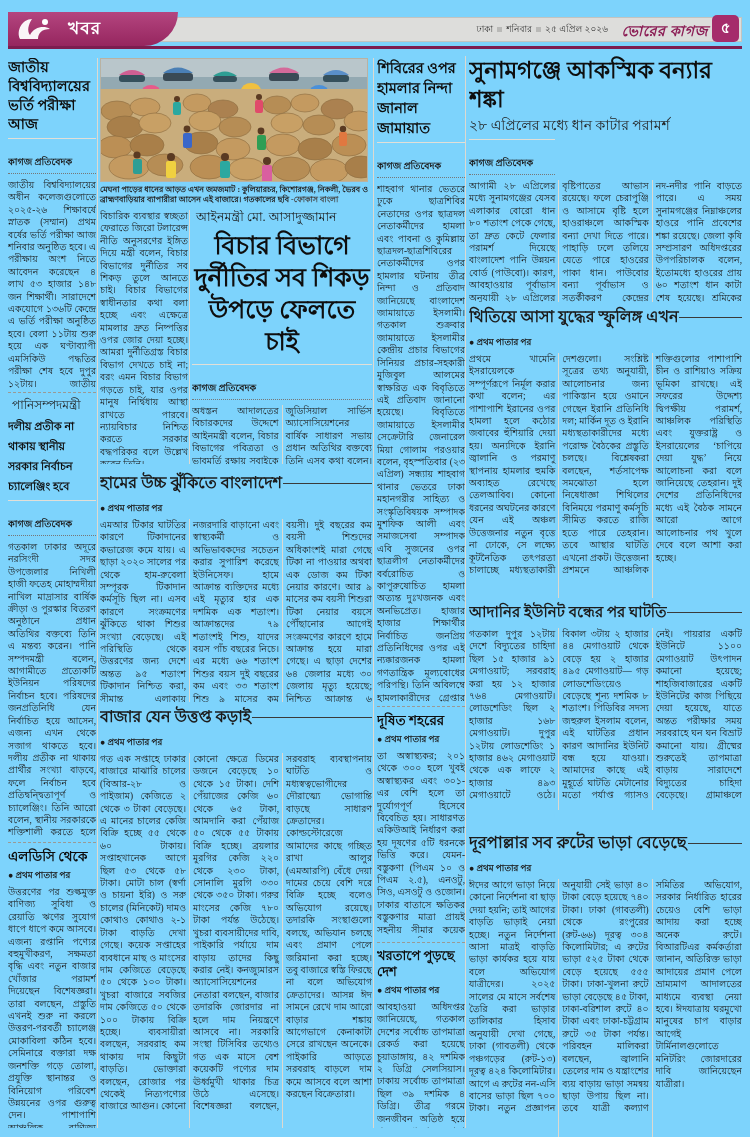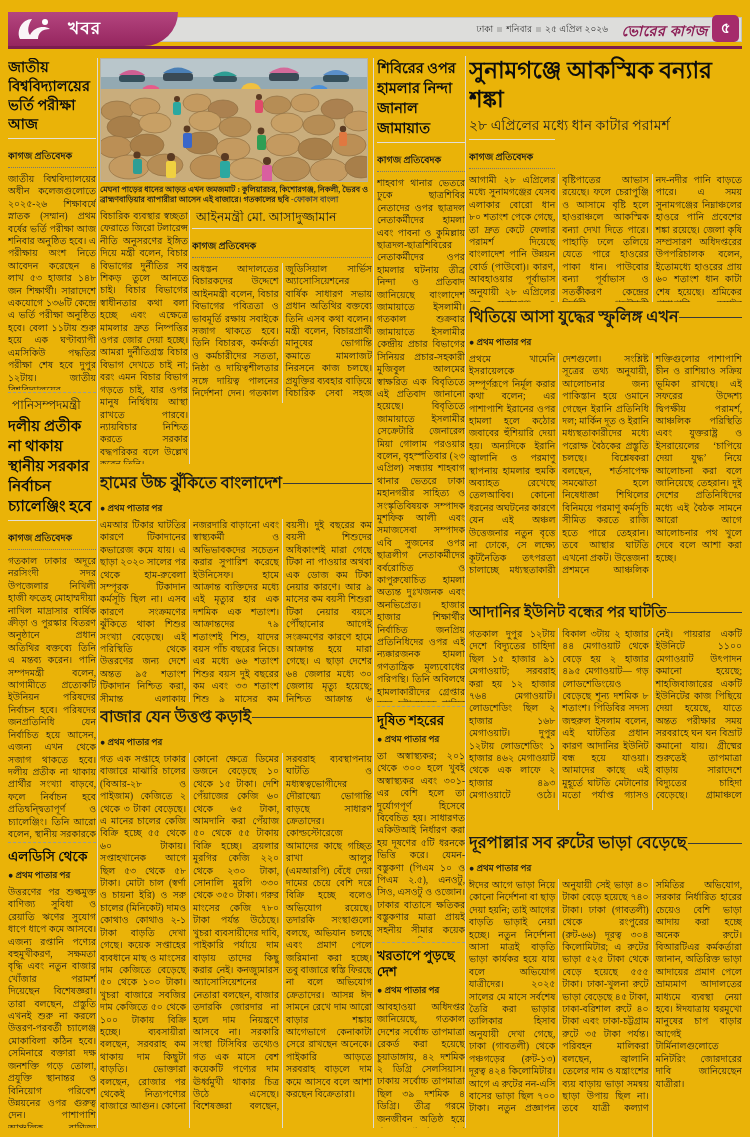--- a/index.html
+++ b/index.html
@@ -1,16 +1,16 @@
 <!DOCTYPE html>
 <html><head>
 <meta charset="utf-8">
 <style>
   html,body{margin:0;padding:0;background:#e8e6e0;}
-  .paper{position:relative;width:750px;height:1137px;background:#eab308;margin:0 auto;
+  .paper{position:relative;width:750px;height:1137px;background:#7dd3fc;margin:0 auto;
          font-family:"Liberation Serif","DejaVu Serif",serif;color:#1b1b1b;overflow:hidden;}
   
   .hstrip{position:absolute;left:56px;top:17px;width:686px;height:25px;background:#dddddb;
           border:1px solid #c3c3c0;box-sizing:border-box;}
   .mast{position:absolute;left:8px;top:12px;width:170px;height:34px;
         background:linear-gradient(180deg,#b4457f,#96265f);border-radius:0 0 36px 0;
         display:flex;align-items:center;font-family:"Liberation Sans","DejaVu Sans",sans-serif;}
   .mast svg{margin-left:6px;}
   .sectitle{color:#fff;font-weight:bold;font-size:17px;margin-left:14px;letter-spacing:1px;}
   .hrule{position:absolute;left:8px;top:46px;width:734px;height:3px;background:#7c1d50;}
@@ -20,27 +20,27 @@
   .brand{position:absolute;left:612px;top:20px;width:96px;text-align:right;font-weight:bold;
          font-size:14.5px;color:#8c1f56;font-style:italic;letter-spacing:.5px;}
   .pagebadge{position:absolute;left:712px;top:15px;width:27px;height:27px;background:#a52c6b;
              border-radius:5px;color:#fff;font-weight:bold;font-size:15px;display:flex;
              align-items:center;justify-content:center;}
   
   .story{position:absolute;display:flex;flex-direction:column;overflow:hidden;box-sizing:border-box;}
   .sep-top{border-top:1px dashed #9a9a94;padding-top:5px;}
   .hl{font-weight:bold;color:#0e0e0e;}
   .hl-s{font-size:14.5px;line-height:19px;margin:0 0 4px;}
-  .hl-m{font-size:15px;line-height:20px;margin:0 0 4px;}
+  .hl-m{font-size:11px;line-height:20px;margin:0 0 4px;}
   .hl-big{font-size:25px;line-height:32px;text-align:center;margin:2px 0 6px;}
   .hl-lead{font-size:23px;line-height:29px;margin:0 0 2px;}
   .subhead{font-size:14px;line-height:19px;color:#222;margin:0 0 4px;}
   .kicker{font-weight:normal;font-size:12px;line-height:15px;margin:0 4px 3px;}
   .byline{font-weight:bold;font-size:9.5px;border-bottom:1px dotted #777;border-top:1px solid #e2dfd7;
-          padding:10px 0 3px;margin:0 0 5px;}
+          padding:16px 0 3px;margin:0 0 5px;}
   .jump{font-weight:bold;font-size:8.8px;margin:1px 0 3px;}
   .btxt{font-size:9.3px;line-height:12.4px;text-align:justify;overflow:hidden;min-height:0;}
   .grow{flex:1 1 auto;}
   .hlrow{display:flex;align-items:center;gap:1px;margin-bottom:3px;}
   .hlrow .t{font-weight:bold;font-size:16px;white-space:nowrap;}
   .hlrow .ln{flex:1;border-top:1.5px solid #3a3a3a;height:0;}
   .cols2{columns:2;column-gap:7px;column-rule:1px solid #ddd9d0;}
   .cols3{columns:3;column-gap:7px;column-rule:1px solid #ddd9d0;}
   .vline{position:absolute;width:1px;background:#ddd9d0;}
   
@@ -193,20 +193,21 @@
     <div class="jump">● প্রথম পাতার পর</div>
     <div class="btxt grow">উত্তরণের পর শুল্কমুক্ত বাণিজ্য সুবিধা ও রেয়াতি ঋণের সুযোগ ধাপে ধাপে কমে আসবে। এজন্য রপ্তানি পণ্যের বহুমুখীকরণ, সক্ষমতা বৃদ্ধি এবং নতুন বাজার খোঁজার পরামর্শ দিয়েছেন বিশেষজ্ঞরা। তারা বলছেন, প্রস্তুতি এখনই শুরু না করলে উত্তরণ-পরবর্তী চ্যালেঞ্জ মোকাবিলা কঠিন হবে। সেমিনারে বক্তারা দক্ষ জনশক্তি গড়ে তোলা, প্রযুক্তি স্থানান্তর ও বিনিয়োগ পরিবেশ উন্নয়নের ওপর গুরুত্ব দেন। পাশাপাশি আঞ্চলিক বাণিজ্য চুক্তিতে যুক্ত হওয়ার তাগিদও দেয়া হয়। উৎপাদনশীলতা না বাড়লে প্রতিযোগিতায় টিকে থাকা কঠিন হবে বলে সতর্ক করেন তারা।</div>
   </div>
 
   <div class="story" style="left:100px;top:210px;width:88px;height:254px">
     <div class="btxt grow">বিচারিক ব্যবস্থার স্বচ্ছতা ফেরাতে জিরো টলারেন্স নীতি অনুসরণের ইঙ্গিত দিয়ে মন্ত্রী বলেন, বিচার বিভাগের দুর্নীতির সব শিকড় তুলে আনতে চাই। বিচার বিভাগের স্বাধীনতার কথা বলা হচ্ছে এবং এক্ষেত্রে মামলার দ্রুত নিষ্পত্তির ওপর জোর দেয়া হচ্ছে। আমরা দুর্নীতিগ্রস্ত বিচার বিভাগ দেখতে চাই না; বরং এমন বিচার বিভাগ গড়তে চাই, যার ওপর মানুষ নির্দ্বিধায় আস্থা রাখতে পারবে। ন্যায়বিচার নিশ্চিত করতে সরকার বদ্ধপরিকর বলে উল্লেখ করেন তিনি।</div>
   </div>
 
   <div class="story" style="left:192px;top:210px;width:180px;height:254px">
     <div class="kicker" style="font-size:12.5px">আইনমন্ত্রী মো. আসাদুজ্জামান</div>
+    <div class="hl hl-big">বিচার বিভাগে দুর্নীতির সব শিকড় উপড়ে ফেলতে চাই</div>
     <div class="byline">কাগজ প্রতিবেদক</div>
     <div class="btxt cols2" style="height:140px">অধস্তন আদালতের বিচারকদের উদ্দেশে আইনমন্ত্রী বলেন, বিচার বিভাগের পবিত্রতা ও ভাবমূর্তি রক্ষায় সবাইকে সজাগ থাকতে হবে। তিনি বিচারক, কর্মকর্তা ও কর্মচারীদের সততা, নিষ্ঠা ও দায়িত্বশীলতার সঙ্গে দায়িত্ব পালনের নির্দেশনা দেন। গতকাল জুডিসিয়াল সার্ভিস অ্যাসোসিয়েশনের বার্ষিক সাধারণ সভায় প্রধান অতিথির বক্তব্যে তিনি এসব কথা বলেন। মন্ত্রী বলেন, বিচারপ্রার্থী মানুষের ভোগান্তি কমাতে মামলাজট নিরসনে কাজ চলছে। প্রযুক্তির ব্যবহার বাড়িয়ে বিচারিক সেবা সহজ করা হবে। ই-জুডিসিয়ারি প্রকল্পের মাধ্যমে আদালতের কার্যক্রম ডিজিটাল করার উদ্যোগ নেয়া হয়েছে বলেও জানান তিনি।</div>
   </div>
 
   <div class="story" style="left:100px;top:470px;width:272px;height:232px">
     <div class="hlrow">
       <span class="t">হামের উচ্চ ঝুঁকিতে বাংলাদেশ</span>
       <span class="ln"></span>
     </div>
     <div class="jump">● প্রথম পাতার পর</div>

